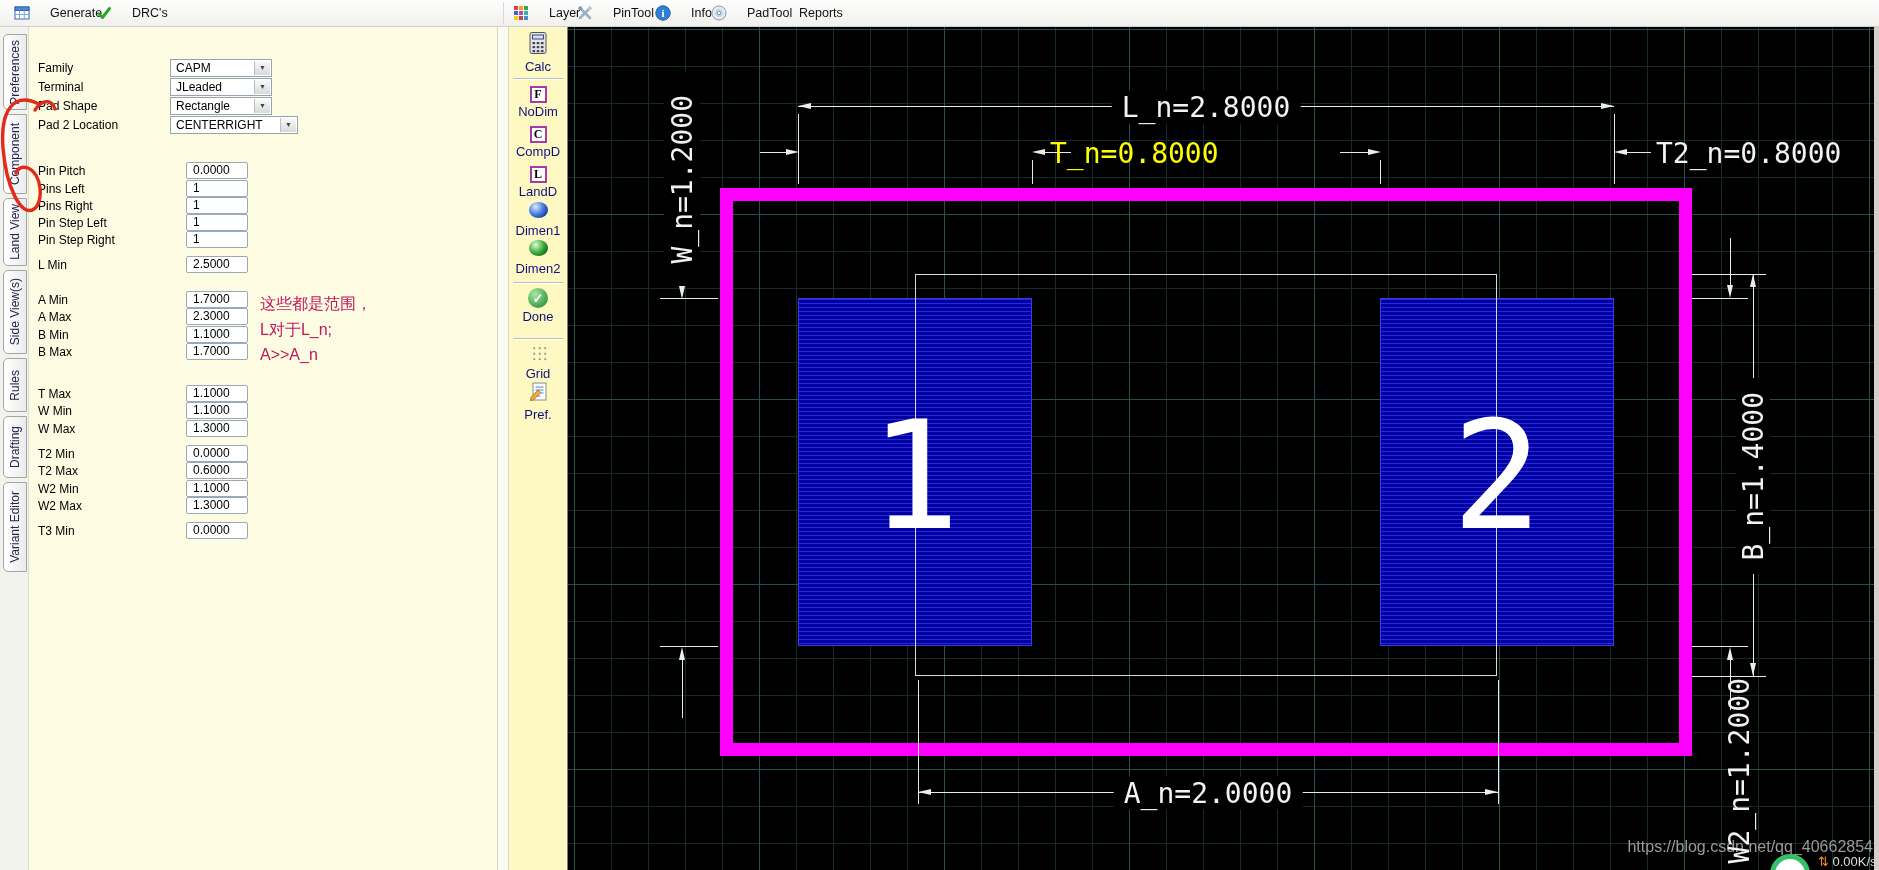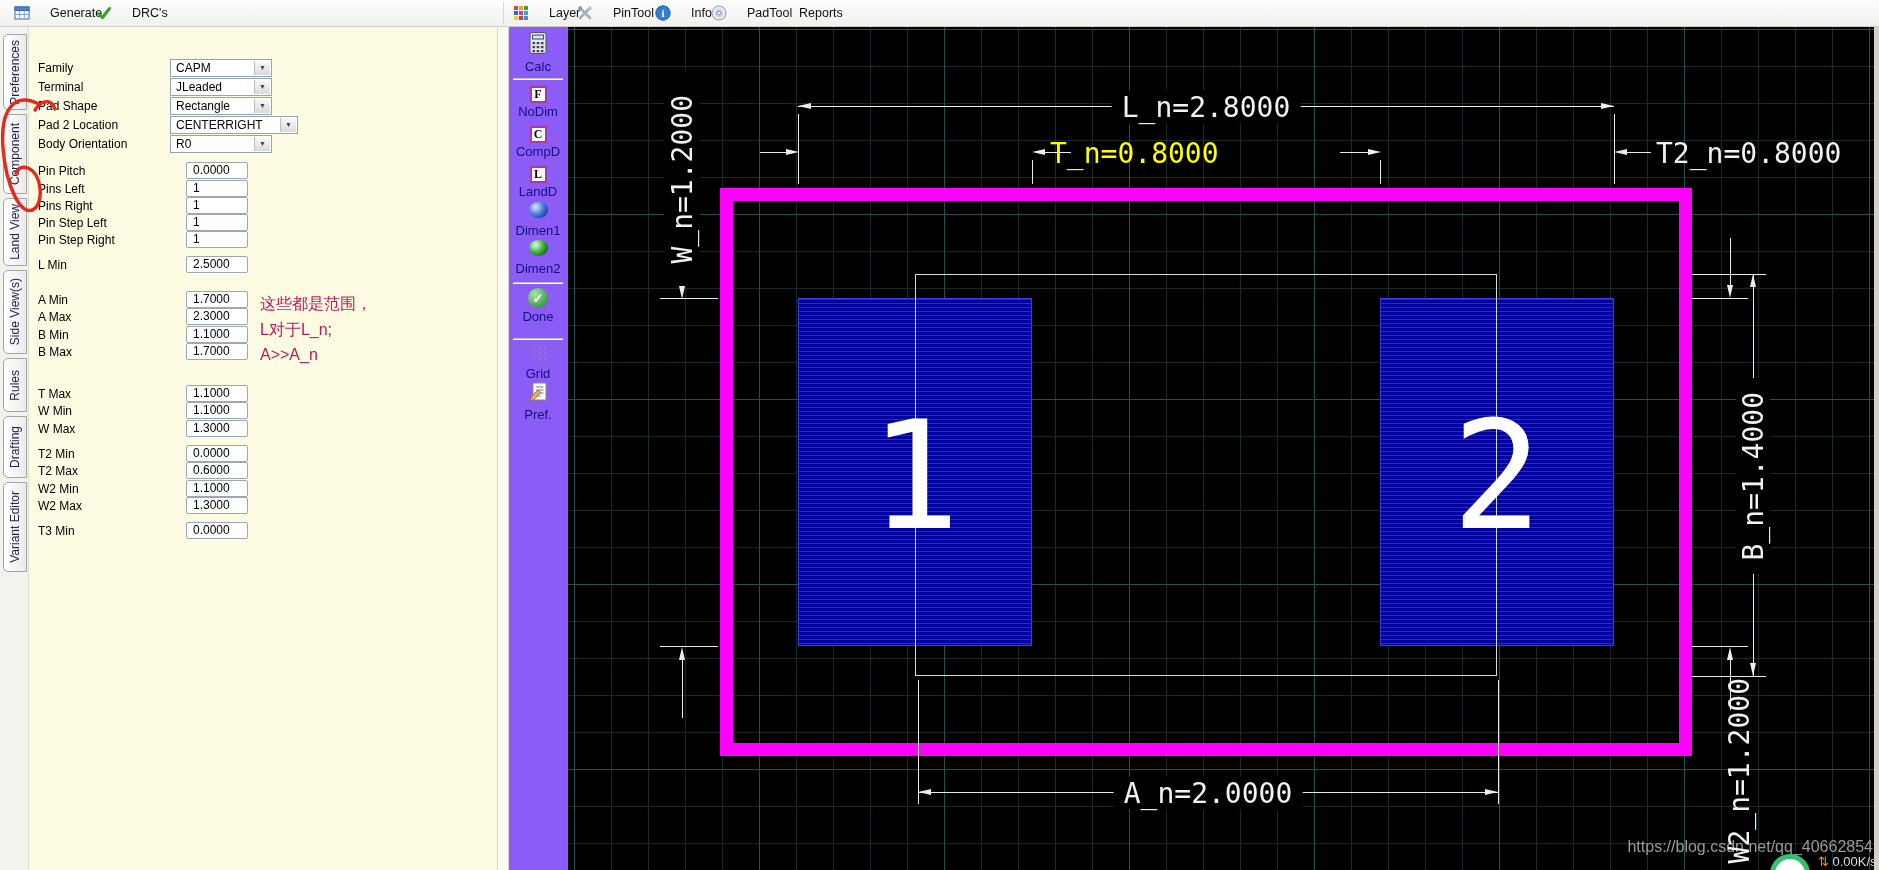--- a/index.html
+++ b/index.html
@@ -21,21 +21,21 @@
   .flabel{position:absolute;left:10px;top:2px;font-size:12px;color:#000;white-space:nowrap}
   .cbo{position:absolute;left:142px;top:0;width:102px;height:18px;background:#fff;border:1px solid #93a4b5;font-size:12px;color:#000;line-height:16px;padding-left:5px;box-sizing:border-box;white-space:nowrap}
   .cbo.wide{width:128px}
   .cbobtn{position:absolute;right:1px;top:1px;width:15px;height:14px;background:linear-gradient(#fafafa,#d9d9d9);border-left:1px solid #b5c0cc;display:flex;align-items:center;justify-content:center;font-size:7px;color:#444}
   .inp{position:absolute;left:158px;top:0;width:62px;height:17px;background:#fff;border:1px solid #9aa8b8;border-radius:2px;font-size:12px;color:#000;line-height:15px;padding-left:6px;box-sizing:border-box}
   .note{position:absolute;left:232px;font-size:16px;color:#be185d;white-space:nowrap;font-family:Liberation Sans, sans-serif}
   .redpen{position:absolute;left:-3px;top:88px;z-index:9}
 
   
   .splitter{position:absolute;left:497px;top:26px;width:12px;height:844px;background:#fbfbf3;border-left:1px solid #d8d8cc;border-right:1px solid #d8d8cc;box-sizing:border-box;z-index:6}
-  .icol{position:absolute;left:509px;top:26px;width:59px;height:844px;background:#8b5cf6;border-right:1px solid #7e7e7e;box-sizing:border-box;z-index:6}
+  .icol{position:absolute;left:509px;top:26px;width:59px;height:844px;background:#fef9c3;border-right:1px solid #7e7e7e;box-sizing:border-box;z-index:6}
   .tool{position:absolute;left:0;width:58px;text-align:center;cursor:default}
   .tlabel{font-size:13px;color:#10107d;margin-top:1px}
   .isep{position:absolute;left:4px;width:50px;height:1px;background:#bdbdbd;box-shadow:0 1px 0 #ffffff}
   .lbox{display:inline-flex;width:17px;height:17px;background:#fff;border:2px solid #a939a9;align-items:center;justify-content:center;font:bold 12px "Liberation Serif",serif;color:#000;box-sizing:border-box}
   .sph{display:inline-block;width:19px;height:16px;border-radius:50%}
   .sph.blue{background:radial-gradient(circle at 35% 30%,#dcebff,#4a7fe0 45%,#0c2f90 85%)}
   .sph.green{background:radial-gradient(circle at 35% 30%,#e0ffd8,#44b044 45%,#0a5c12 85%)}
   .done{display:inline-flex;width:20px;height:20px;border-radius:50%;background:radial-gradient(circle at 35% 30%,#a8e8a0,#3da04a 70%,#2c7f38);align-items:center;justify-content:center;color:#fff;font-weight:bold;font-size:13px}
   .gicon{display:inline-block;width:17px;height:17px;background-image:radial-gradient(#8f8f8f 1.1px,transparent 1.3px);background-size:5.5px 5.5px;background-position:1.5px 1.5px}
 
@@ -174,24 +174,20 @@
       <div class="cbo"><span>JLeaded</span><span class="cbobtn">▼</span></div>
     </div>
     <div class="frow" style="top:71px">
       <span class="flabel">Pad Shape</span>
       <div class="cbo"><span>Rectangle</span><span class="cbobtn">▼</span></div>
     </div>
     <div class="frow" style="top:90px">
       <span class="flabel">Pad 2 Location</span>
       <div class="cbo wide"><span>CENTERRIGHT</span><span class="cbobtn">▼</span></div>
     </div>
-    <div class="frow" style="top:109px">
-      <span class="flabel">Body Orientation</span>
-      <div class="cbo"><span>R0</span><span class="cbobtn">▼</span></div>
-    </div>
 
     <div class="frow" style="top:136px">
       <span class="flabel">Pin Pitch</span>
       <div class="inp">0.0000</div>
     </div>
     <div class="frow" style="top:154px">
       <span class="flabel">Pins Left</span>
       <div class="inp">1</div>
     </div>
     <div class="frow" style="top:171px">

